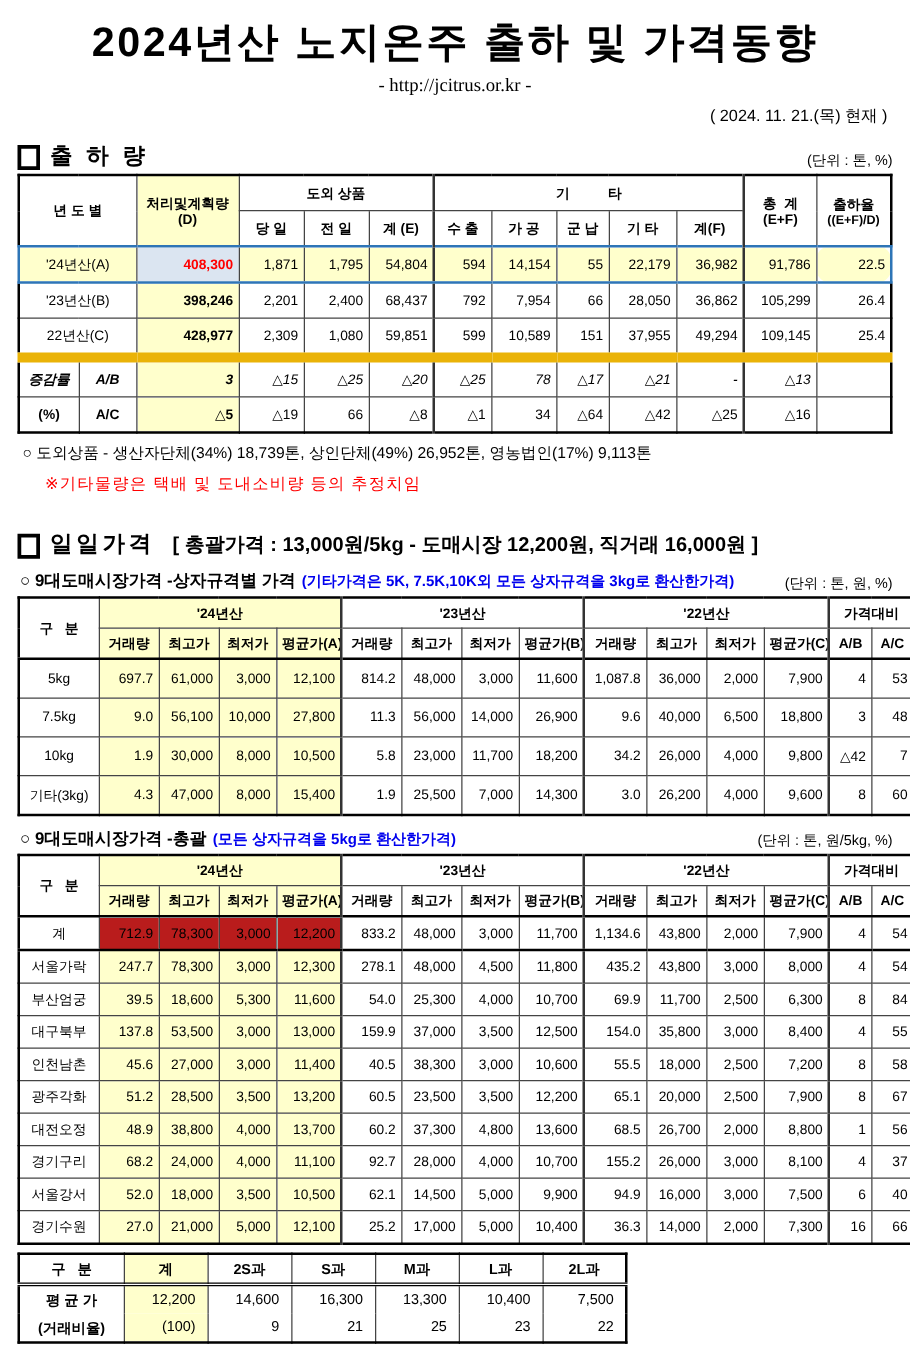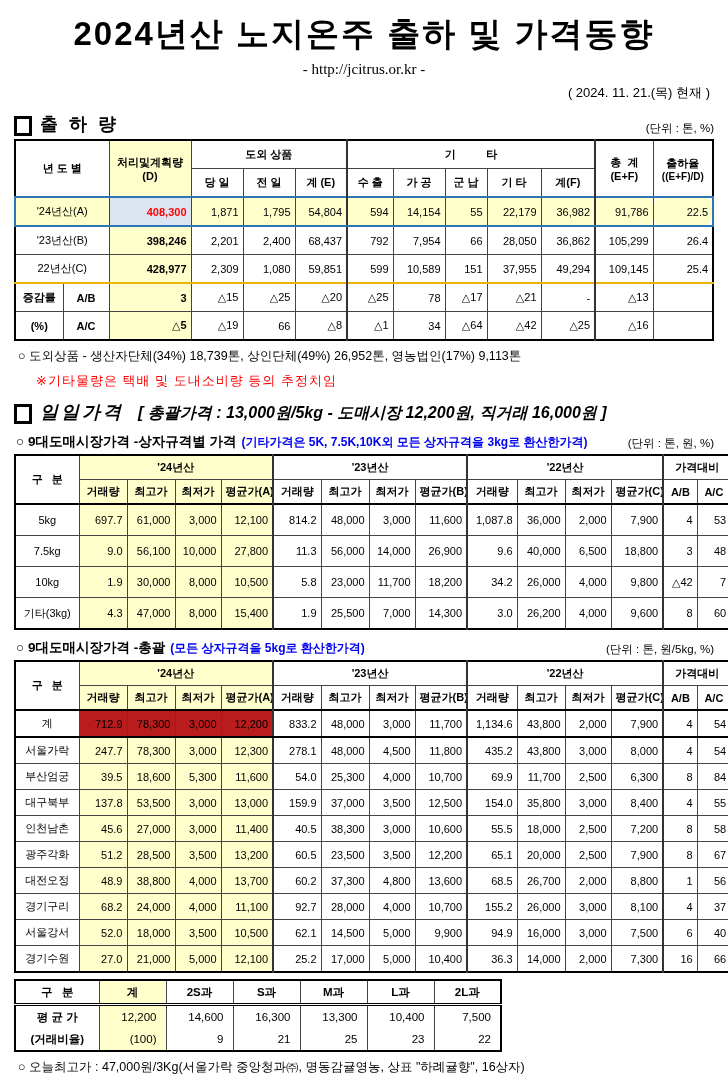--- a/index.html
+++ b/index.html
@@ -44,21 +44,21 @@
   .small{font-size:10px;}
   
   .t1 th,.t1 td{height:25px;}
   .t1 thead{border-bottom:2px solid #000;}
   .t1 td.d{background:#FFFFCC;font-weight:bold;}
   .t1 tr.hl th,.t1 tr.hl td{background:#FFFFCC;
      border-top:2px solid #2E75B6;border-bottom:2px solid #2E75B6;}
   .t1 tr.hl th{border-left:2px solid #2E75B6;}
   .t1 tr.hl td:last-child{border-right:2px solid #2E75B6;border-radius:11px;}
   .t1 tr.hl td.d{background:#DBE5F1;color:#FF0000;}
-  .t1 tr.dr1 th,.t1 tr.dr1 td{border-top:2px solid #eab308;}
+  .t1 tr.dr1 th,.t1 tr.dr1 td{border-top:8px solid #eab308;font-style:italic;}
   .t1 tbody th.sl{font-weight:bold;}
   
   .t2 th{height:21px;} .t2 td{height:28px;}
   .t3 th{height:21px;} .t3 td{height:23px;}
   .t2 thead,.t3 thead{border-bottom:2px solid #000;}
   .t2 tbody td:nth-of-type(-n+4){background:#FFFFCC;}
   .t3 tbody tr:not(.sum) td:nth-of-type(-n+4){background:#FFFFCC;}
   .t3 tr.sum td:nth-of-type(-n+4){background:#b91c1c;}
   .t3 tr.sum th,.t3 tr.sum td{border-bottom:2px solid #000;}
   .t2 tbody th,.t3 tbody th{font-weight:normal;}
@@ -67,21 +67,21 @@
   .t4 th,.t4 td{height:20px;font-size:11.5px;}
   .t4 thead{border-bottom:3px double #000;}
   .t4 tbody td{padding-right:9px;}
   .t4 tbody td:nth-of-type(1){background:#FFFFCC;}
   .t4 tr.r1 th,.t4 tr.r1 td{border-bottom:none;}
   .t4 tr.r2 th,.t4 tr.r2 td{border-top:none;}
   .t4 tbody th{font-weight:bold;}
   
   .note{font-size:12.5px;margin:7px 0 0 4px;}
   .rednote{color:#FF0000;font-size:13px;margin:7px 0 0 22px;letter-spacing:1px;}
-  .mt6{margin-top:6px;} .mt10{margin-top:10px;font-style:italic;}
+  .mt6{margin-top:6px;} .mt10{margin-top:27px;}
 </style>
 </head>
 <body>
 
 <div class="title">2024년산 노지온주 출하 및 가격동향</div>
 <div class="urlline">- http://jcitrus.or.kr -</div>
 <div class="dateline">( 2024. 11. 21.(목) 현재 )</div>
 
 <div class="sec">
   <span class="sqico"></span>

